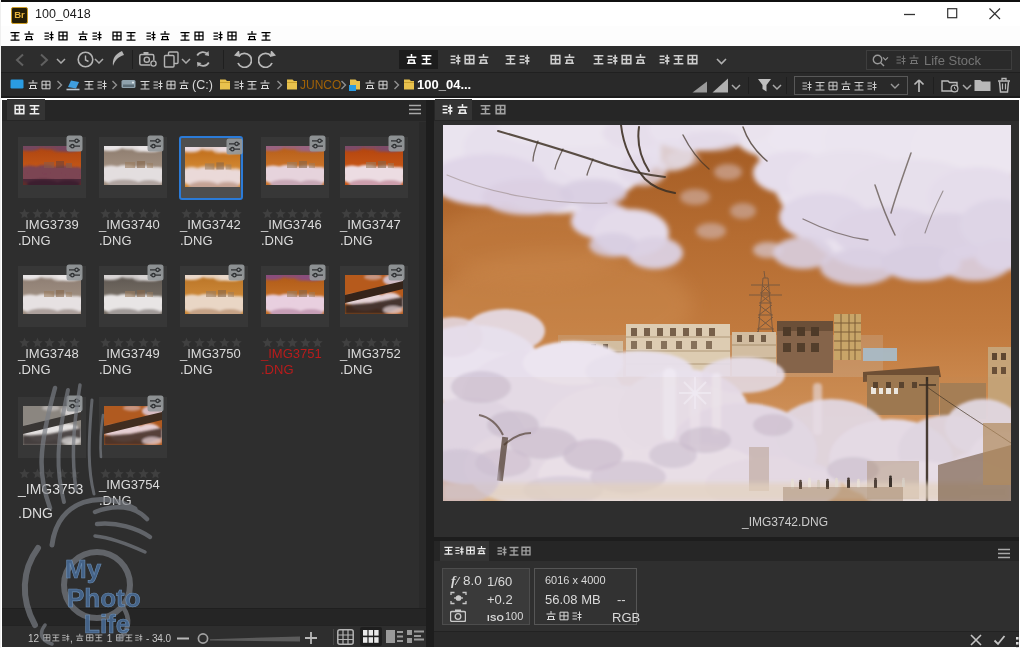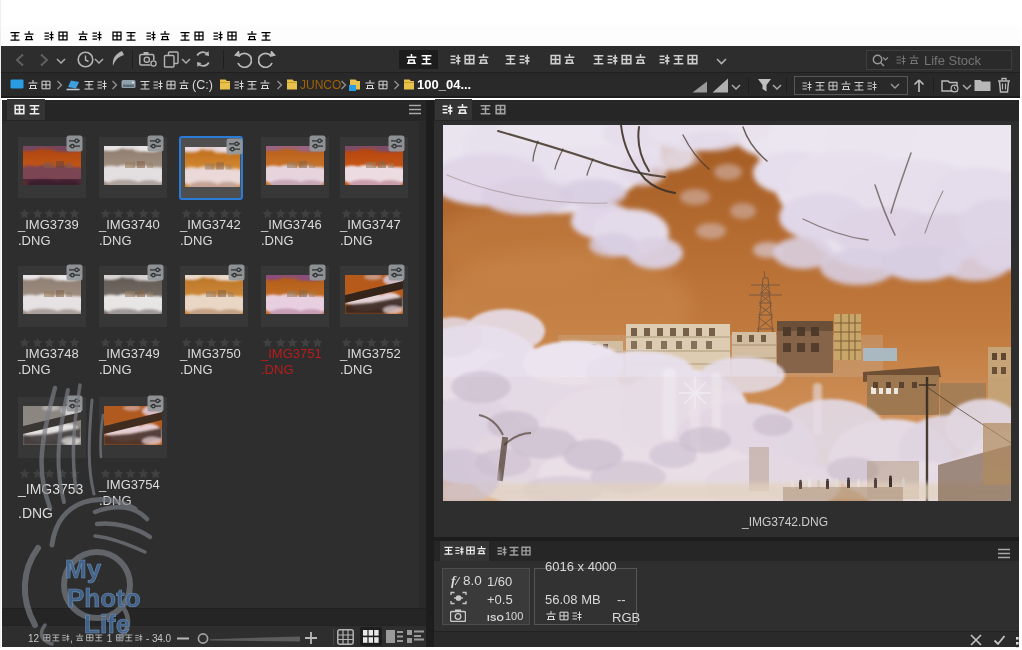--- a/index.html
+++ b/index.html
@@ -64,20 +64,33 @@
       </filter>
 <filter id="pb2" x="-25%" y="-25%" width="150%" height="150%">
         <feGaussianBlur stdDeviation="2.6"></feGaussianBlur>
       </filter>
       <filter id="pb3" x="-25%" y="-25%" width="150%" height="150%">
         <feGaussianBlur stdDeviation="1.8"></feGaussianBlur>
       </filter>
 </defs>
 </svg>
 <div id="win">
+  <div id="title">
+    <div id="brlogo">Br</div>
+    <div id="ttext">100_0418</div>
+    <svg class="abs" style="left:903px;top:11px" width="11" height="3">
+        <path d="M0,1.5H11" stroke="#333" stroke-width="1.3"></path>
+      </svg>
+    <svg class="abs" style="left:946px;top:6px" width="11" height="11">
+        <rect x="0.7" y="0.7" width="9" height="9" fill="none" stroke="#333" stroke-width="1.2"></rect>
+      </svg>
+    <svg class="abs" style="left:988px;top:6px" width="12" height="12">
+        <path d="M0.5,0.5L11,11M11,0.5L0.5,11" stroke="#333" stroke-width="1.2"></path>
+      </svg>
+  </div>
   <div id="menu"></div>
     <div class="grp">
     <svg class="cj abs" style="left:9px;top:30px" width="12" height="12" stroke-width="1.25">
         <use href="#ka"></use>
       </svg>
     <svg class="cj abs" style="left:23px;top:30px" width="12" height="12" stroke-width="1.25">
         <use href="#kd"></use>
       </svg>
     <svg class="cj abs" style="left:43px;top:30px" width="12" height="12" stroke-width="1.25">
         <use href="#kc"></use>
@@ -1329,29 +1342,29 @@
     <div class="abs" style="left:534px;top:568px;width:103px;height:57px;background:#323232;border:1px solid #565656"></div>
     <div class="abs" style="left:451px;top:573px;font-size:13.5px;color:#dadada"><span style="font-family:'Liberation Serif',serif;font-style:italic;font-weight:bold">f/</span> 8.0</div>
     <div class="abs" style="left:487px;top:574px;font-size:13px;color:#dadada">1/60</div>
     <svg class="abs" style="left:450px;top:591px" width="17" height="14">
         <g stroke="#c9c9c9" stroke-width="1.3" fill="none">
           <path d="M1,4V1.5H4.5M12.5,1.5H16V4M16,10V12.5H12.5M4.5,12.5H1V10"></path>
           <circle cx="8.5" cy="7" r="2.2" fill="#c9c9c9"></circle>
           <path d="M4,7H13"></path>
         </g>
       </svg>
-    <div class="abs" style="left:487px;top:592px;font-size:13px;color:#dadada">+0.5</div>
+    <div class="abs" style="left:487px;top:592px;font-size:13px;color:#dadada">+0.2</div>
     <svg class="abs" style="left:450px;top:609px" width="16" height="13">
         <rect x="0.5" y="2.5" width="15" height="10" rx="1.5" fill="none" stroke="#c9c9c9" stroke-width="1.4"></rect>
         <rect x="5" y="0.5" width="6" height="2.5" fill="#c9c9c9"></rect>
         <circle cx="8" cy="7.5" r="2.8" fill="none" stroke="#c9c9c9" stroke-width="1.3"></circle>
       </svg>
     <div class="abs" style="left:487px;top:612px;font-size:9.5px;font-weight:bold;color:#dadada;letter-spacing:0.3px">ISO</div>
     <div class="abs" style="left:505px;top:610px;font-size:11px;color:#dadada">100</div>
-    <div class="abs" style="left:545px;top:559px;font-size:13px;color:#dadada">6016 x 4000</div>
+    <div class="abs" style="left:545px;top:574px;font-size:11px;color:#dadada">6016 x 4000</div>
     <div class="abs" style="left:545px;top:592px;font-size:13px;color:#dadada">56.08 MB</div>
     <div class="abs" style="left:617px;top:592px;font-size:13px;color:#dadada">--</div>
     <svg class="cj abs" style="left:545px;top:610px;color:#dadada" width="12" height="12">
         <use href="#kd"></use>
       </svg>
     <svg class="cj abs" style="left:558px;top:610px;color:#dadada" width="12" height="12">
         <use href="#kb"></use>
       </svg>
     <svg class="cj abs" style="left:571px;top:610px;color:#dadada" width="12" height="12">
         <use href="#kc"></use>

